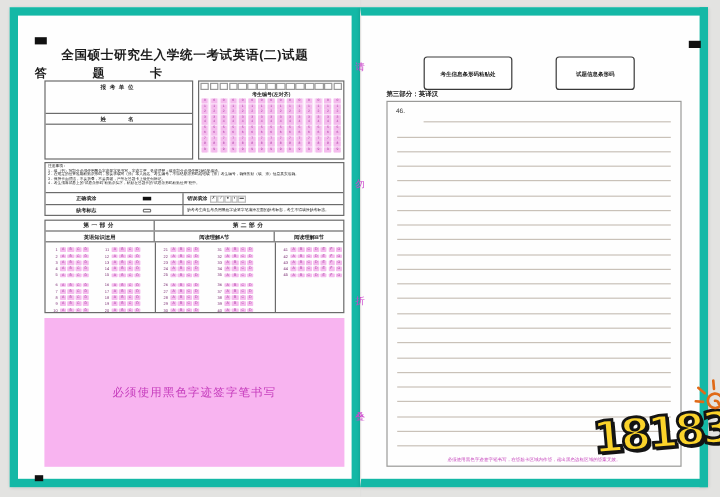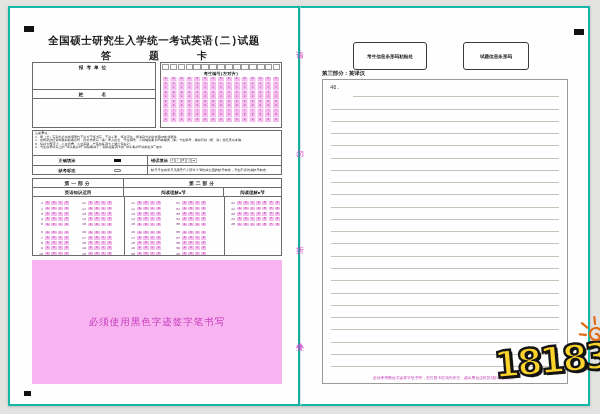--- a/index.html
+++ b/index.html
@@ -5,27 +5,27 @@
   :root{
     --magenta:#c837b8; --pink-fill:#f8b4f0; --bubble-bg:#f4bced; --bubble-text:#a935a0;
     --rule-line:#c9c1b8; --ink:#1c1c1c; --box-border:#6b6b6b;
   }
   *{margin:0;padding:0;box-sizing:border-box;}
   html,body{width:600px;height:414px;}
   body{
     font-family:"Liberation Sans","DejaVu Sans",sans-serif;
     background:#e3e3e1; position:relative; overflow:hidden; color:var(--ink);
   }
-  .page{position:absolute; background:#fefefe; border:2px solid #14b8a6; box-shadow:0 1px 3px rgba(0,0,0,.18);font-family:Liberation Mono, monospace;}
+  .page{position:absolute; background:#fefefe; border:7px solid #14b8a6; box-shadow:0 1px 3px rgba(0,0,0,.18);}
   #left-page{left:8px; top:6px; width:292px; height:400px;}
   #right-page{left:300px; top:6px; width:290px; height:400px; border-left:1px solid #e2e2e0;}
   .corner{position:absolute; background:#111;}
   
   .title{position:absolute; left:0; right:0; top:26px; text-align:center; font-size:10.5px; font-weight:bold; letter-spacing:.5px;}
-  .subtitle{position:absolute; left:14px; right:0; top:41px; text-align:center; font-size:10px; font-weight:bold; letter-spacing:14px;}
+  .subtitle{position:absolute; left:14px; right:0; top:41px; text-align:left; font-size:10px; font-weight:bold; letter-spacing:14px;}
   .infobox{position:absolute; border:1px solid var(--box-border);}
   #unit-box{left:22px; top:54px; width:124px; height:66px;}
   .ib-label{display:block; text-align:center; font-size:4.6px; font-weight:bold; letter-spacing:3px; padding:2px 0 1.5px 0;}
   .ib-label.mid{border-top:1px solid var(--box-border); border-bottom:1px solid var(--box-border); margin-top:17px;}
   #exam-box{left:150px; top:54px; width:122px; height:66px; padding:0.5px;}
   #exam-writeboxes{display:flex; height:6.5px;}
   .wbox{flex:1; border:0.5px solid #999; margin:0.2px;}
   .exam-label{text-align:center; font-size:4.2px; font-weight:bold; padding:1px 0;}
   #exam-grid{display:flex; justify-content:space-between; padding:0 1px;}
   .dcol{display:flex; flex-direction:column; gap:0.6px; background:#fbe3f8; padding:0.4px;}

